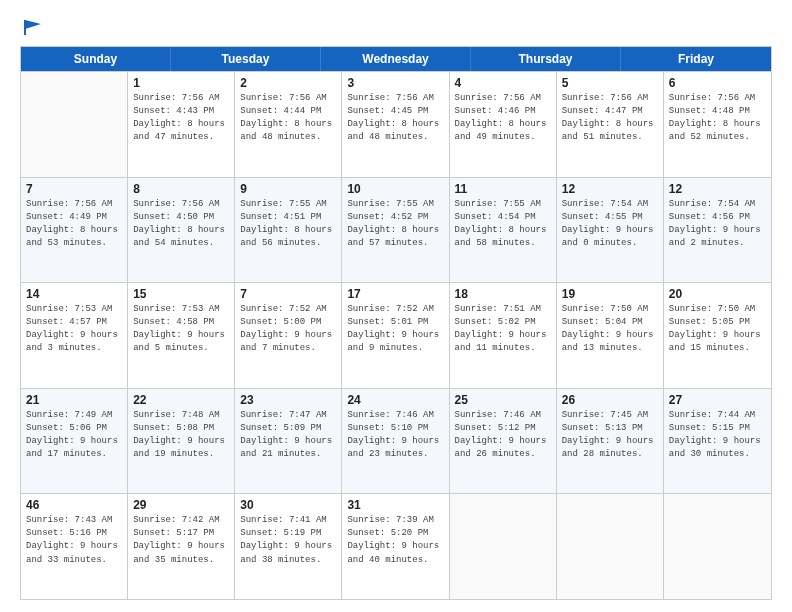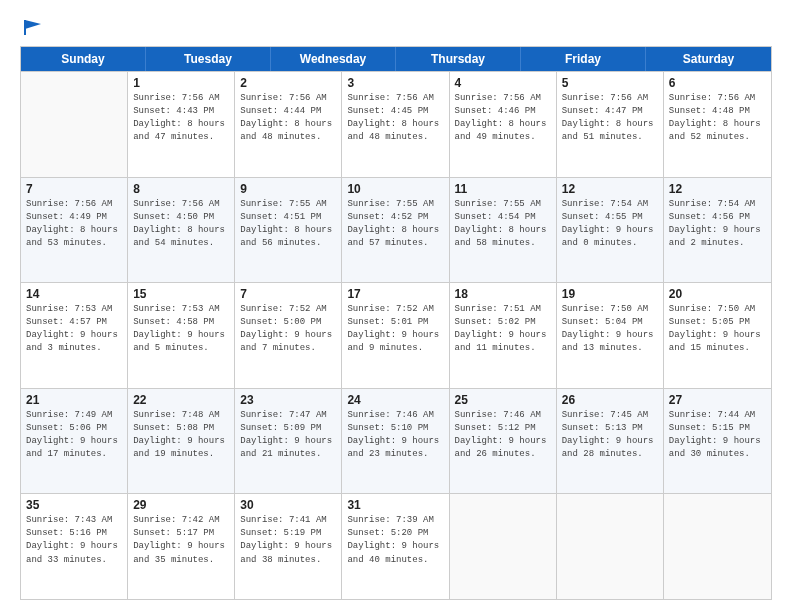--- a/index.html
+++ b/index.html
@@ -52,21 +52,21 @@
       margin-top: 2px;
     }
     .calendar {
       flex: 1;
       display: flex;
       flex-direction: column;
       border: 1px solid #ccc;
     }
     .cal-header {
       display: grid;
-      grid-template-columns: repeat(6, 1fr);
+      grid-template-columns: repeat(5, 1fr);
       background: #1565c0;
     }
     .cal-header-cell {
       color: #fff;
       font-size: 12px;
       font-weight: bold;
       text-align: center;
       padding: 5px 4px;
       border-right: 1px solid #3a7ecf;
     }
@@ -131,21 +131,20 @@
     </div>
   </div>
 
   <div class="calendar">
     <div class="cal-header">
     <div class="cal-header-cell">Sunday</div>
         <div class="cal-header-cell">Tuesday</div>
         <div class="cal-header-cell">Wednesday</div>
         <div class="cal-header-cell">Thursday</div>
         <div class="cal-header-cell">Friday</div>
-        <div class="cal-header-cell">Saturday</div>
       </div>
     <div class="cal-body">
     <div class="cal-row">
           <div class="cal-cell empty"></div>
           <div class="cal-cell">
             <span class="cell-date">1</span>
             <div class="cell-info">Sunrise: 7:56 AM<br>Sunset: 4:43 PM<br>Daylight: 8 hours<br>and 47 minutes.</div>
           </div>
           <div class="cal-cell">
             <span class="cell-date">2</span>
@@ -253,21 +252,21 @@
             <span class="cell-date">26</span>
             <div class="cell-info">Sunrise: 7:45 AM<br>Sunset: 5:13 PM<br>Daylight: 9 hours<br>and 28 minutes.</div>
           </div>
           <div class="cal-cell">
             <span class="cell-date">27</span>
             <div class="cell-info">Sunrise: 7:44 AM<br>Sunset: 5:15 PM<br>Daylight: 9 hours<br>and 30 minutes.</div>
           </div>
         </div>
         <div class="cal-row">
           <div class="cal-cell">
-            <span class="cell-date">35</span>
+            <span class="cell-date">46</span>
             <div class="cell-info">Sunrise: 7:43 AM<br>Sunset: 5:16 PM<br>Daylight: 9 hours<br>and 33 minutes.</div>
           </div>
           <div class="cal-cell">
             <span class="cell-date">29</span>
             <div class="cell-info">Sunrise: 7:42 AM<br>Sunset: 5:17 PM<br>Daylight: 9 hours<br>and 35 minutes.</div>
           </div>
           <div class="cal-cell">
             <span class="cell-date">30</span>
             <div class="cell-info">Sunrise: 7:41 AM<br>Sunset: 5:19 PM<br>Daylight: 9 hours<br>and 38 minutes.</div>
           </div>

